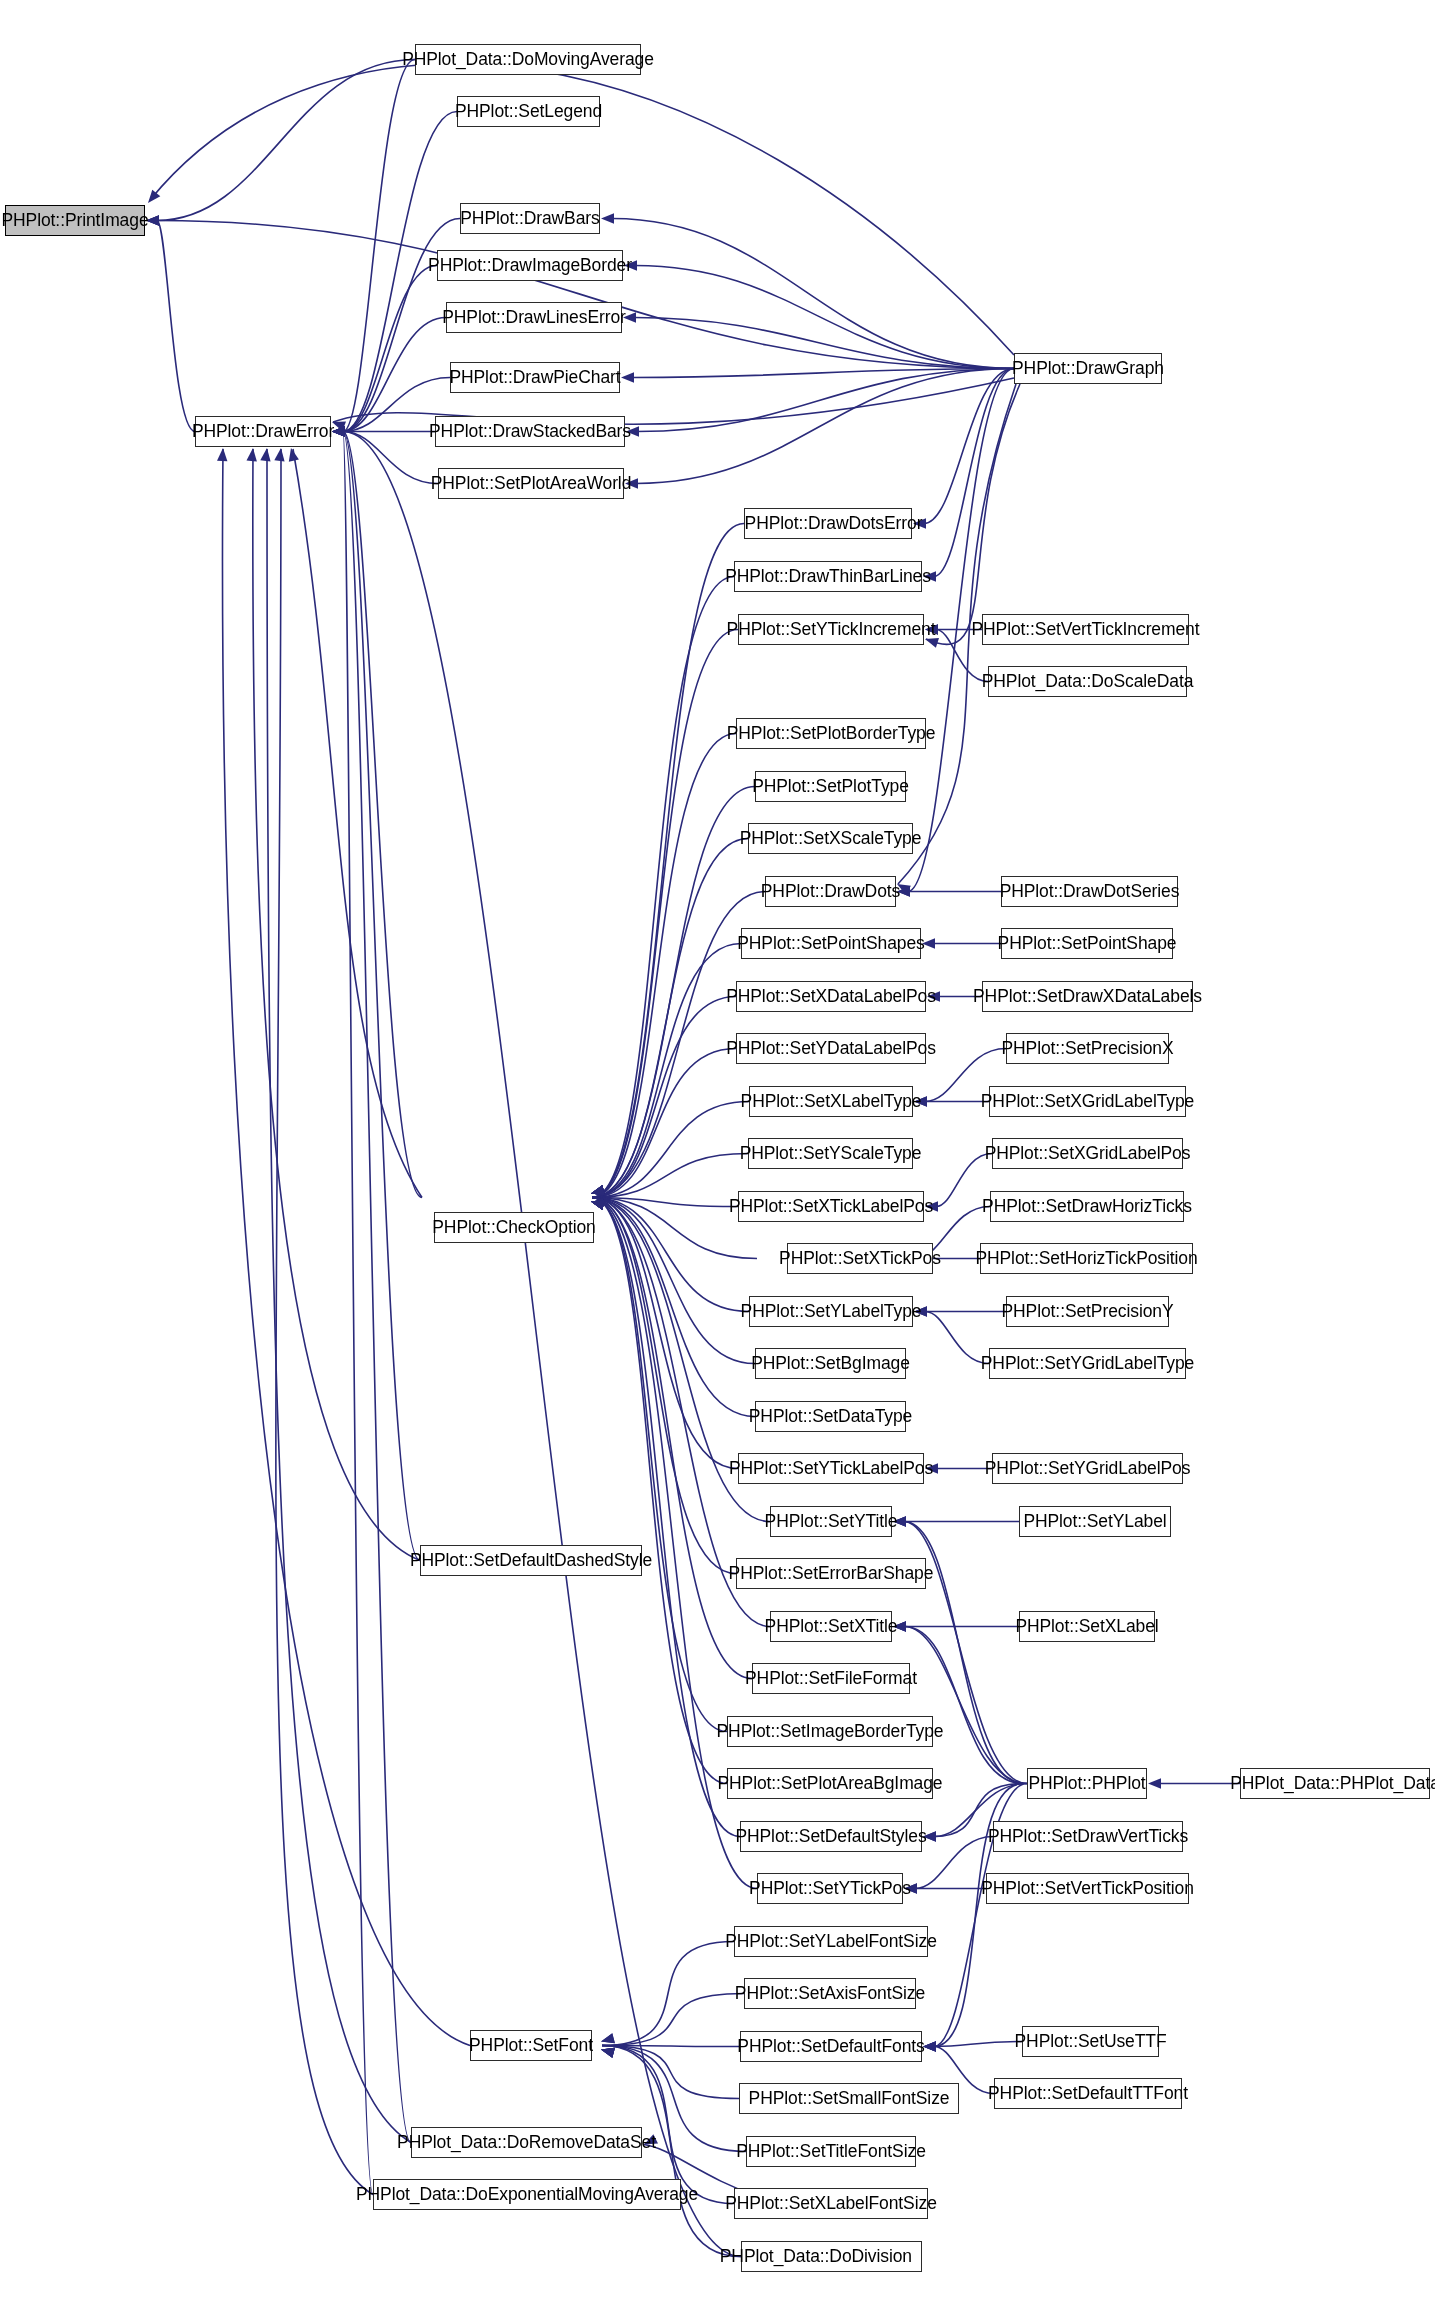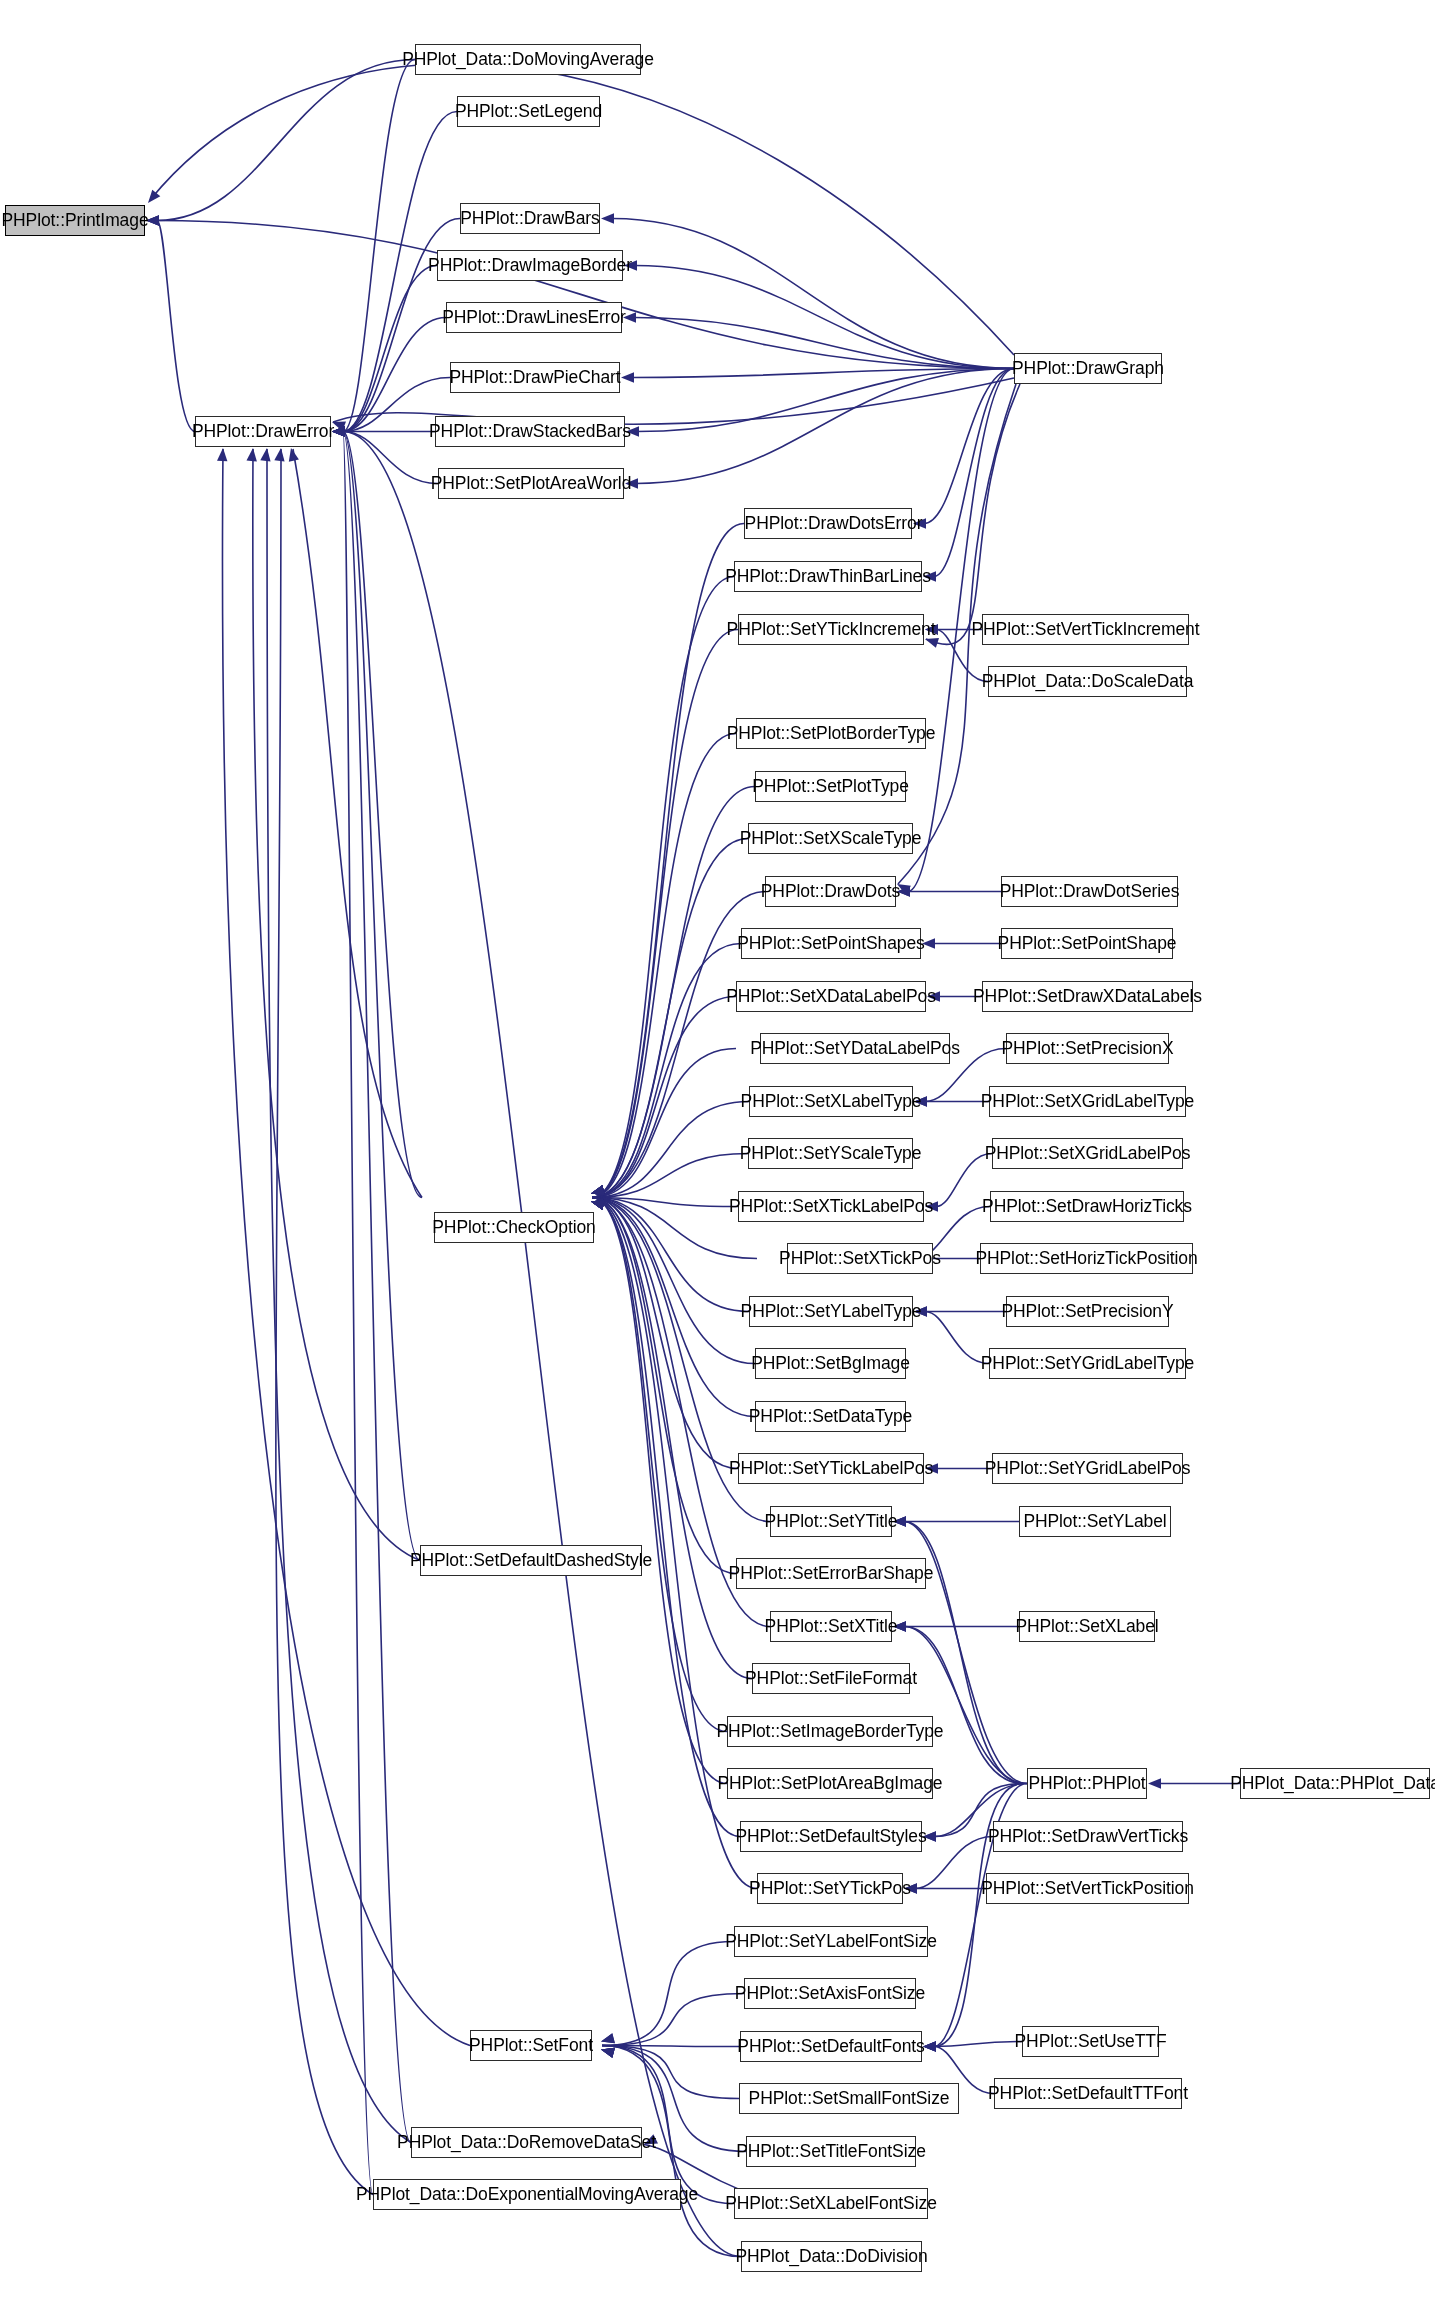--- a/index.html
+++ b/index.html
@@ -332,21 +332,21 @@
       </div>
       <div class="node" style="left: 1001px; top: 928px; width: 172px;">
         <span>PHPlot::SetPointShape</span>
       </div>
       <div class="node" style="left: 736px; top: 981px; width: 190px;">
         <span>PHPlot::SetXDataLabelPos</span>
       </div>
       <div class="node" style="left: 982px; top: 981px; width: 211px;">
         <span>PHPlot::SetDrawXDataLabels</span>
       </div>
-      <div class="node" style="left: 736px; top: 1033px; width: 190px; margin-left: 24px;">
+      <div class="node" style="left: 736px; top: 1033px; width: 190px;">
         <span>PHPlot::SetYDataLabelPos</span>
       </div>
       <div class="node" style="left: 1006px; top: 1033px; width: 163px;">
         <span>PHPlot::SetPrecisionX</span>
       </div>
       <div class="node" style="left: 749px; top: 1086px; width: 164px;">
         <span>PHPlot::SetXLabelType</span>
       </div>
       <div class="node" style="left: 989px; top: 1086px; width: 197px;">
         <span>PHPlot::SetXGridLabelType</span>
@@ -452,21 +452,21 @@
       </div>
       <div class="node" style="left: 739px; top: 2083px; width: 220px;">
         <span>PHPlot::SetSmallFontSize</span>
       </div>
       <div class="node" style="left: 746px; top: 2136px; width: 170px;">
         <span>PHPlot::SetTitleFontSize</span>
       </div>
       <div class="node" style="left: 734px; top: 2188px; width: 194px;">
         <span>PHPlot::SetXLabelFontSize</span>
       </div>
-      <div class="node" style="left: 741px; top: 2241px; width: 181px;">
+      <div class="node" style="left: 741px; top: 2241px; width: 181px; justify-content: flex-end;">
         <span>PHPlot_Data::DoDivision</span>
       </div>
       <div class="node" style="left: 420px; top: 1545px; width: 222px;">
         <span>PHPlot::SetDefaultDashedStyle</span>
       </div>
       <div class="node" style="left: 411px; top: 2127px; width: 231px;">
         <span>PHPlot_Data::DoRemoveDataSet</span>
       </div>
       <div class="node" style="left: 373px; top: 2179px; width: 308px;">
         <span>PHPlot_Data::DoExponentialMovingAverage</span>

